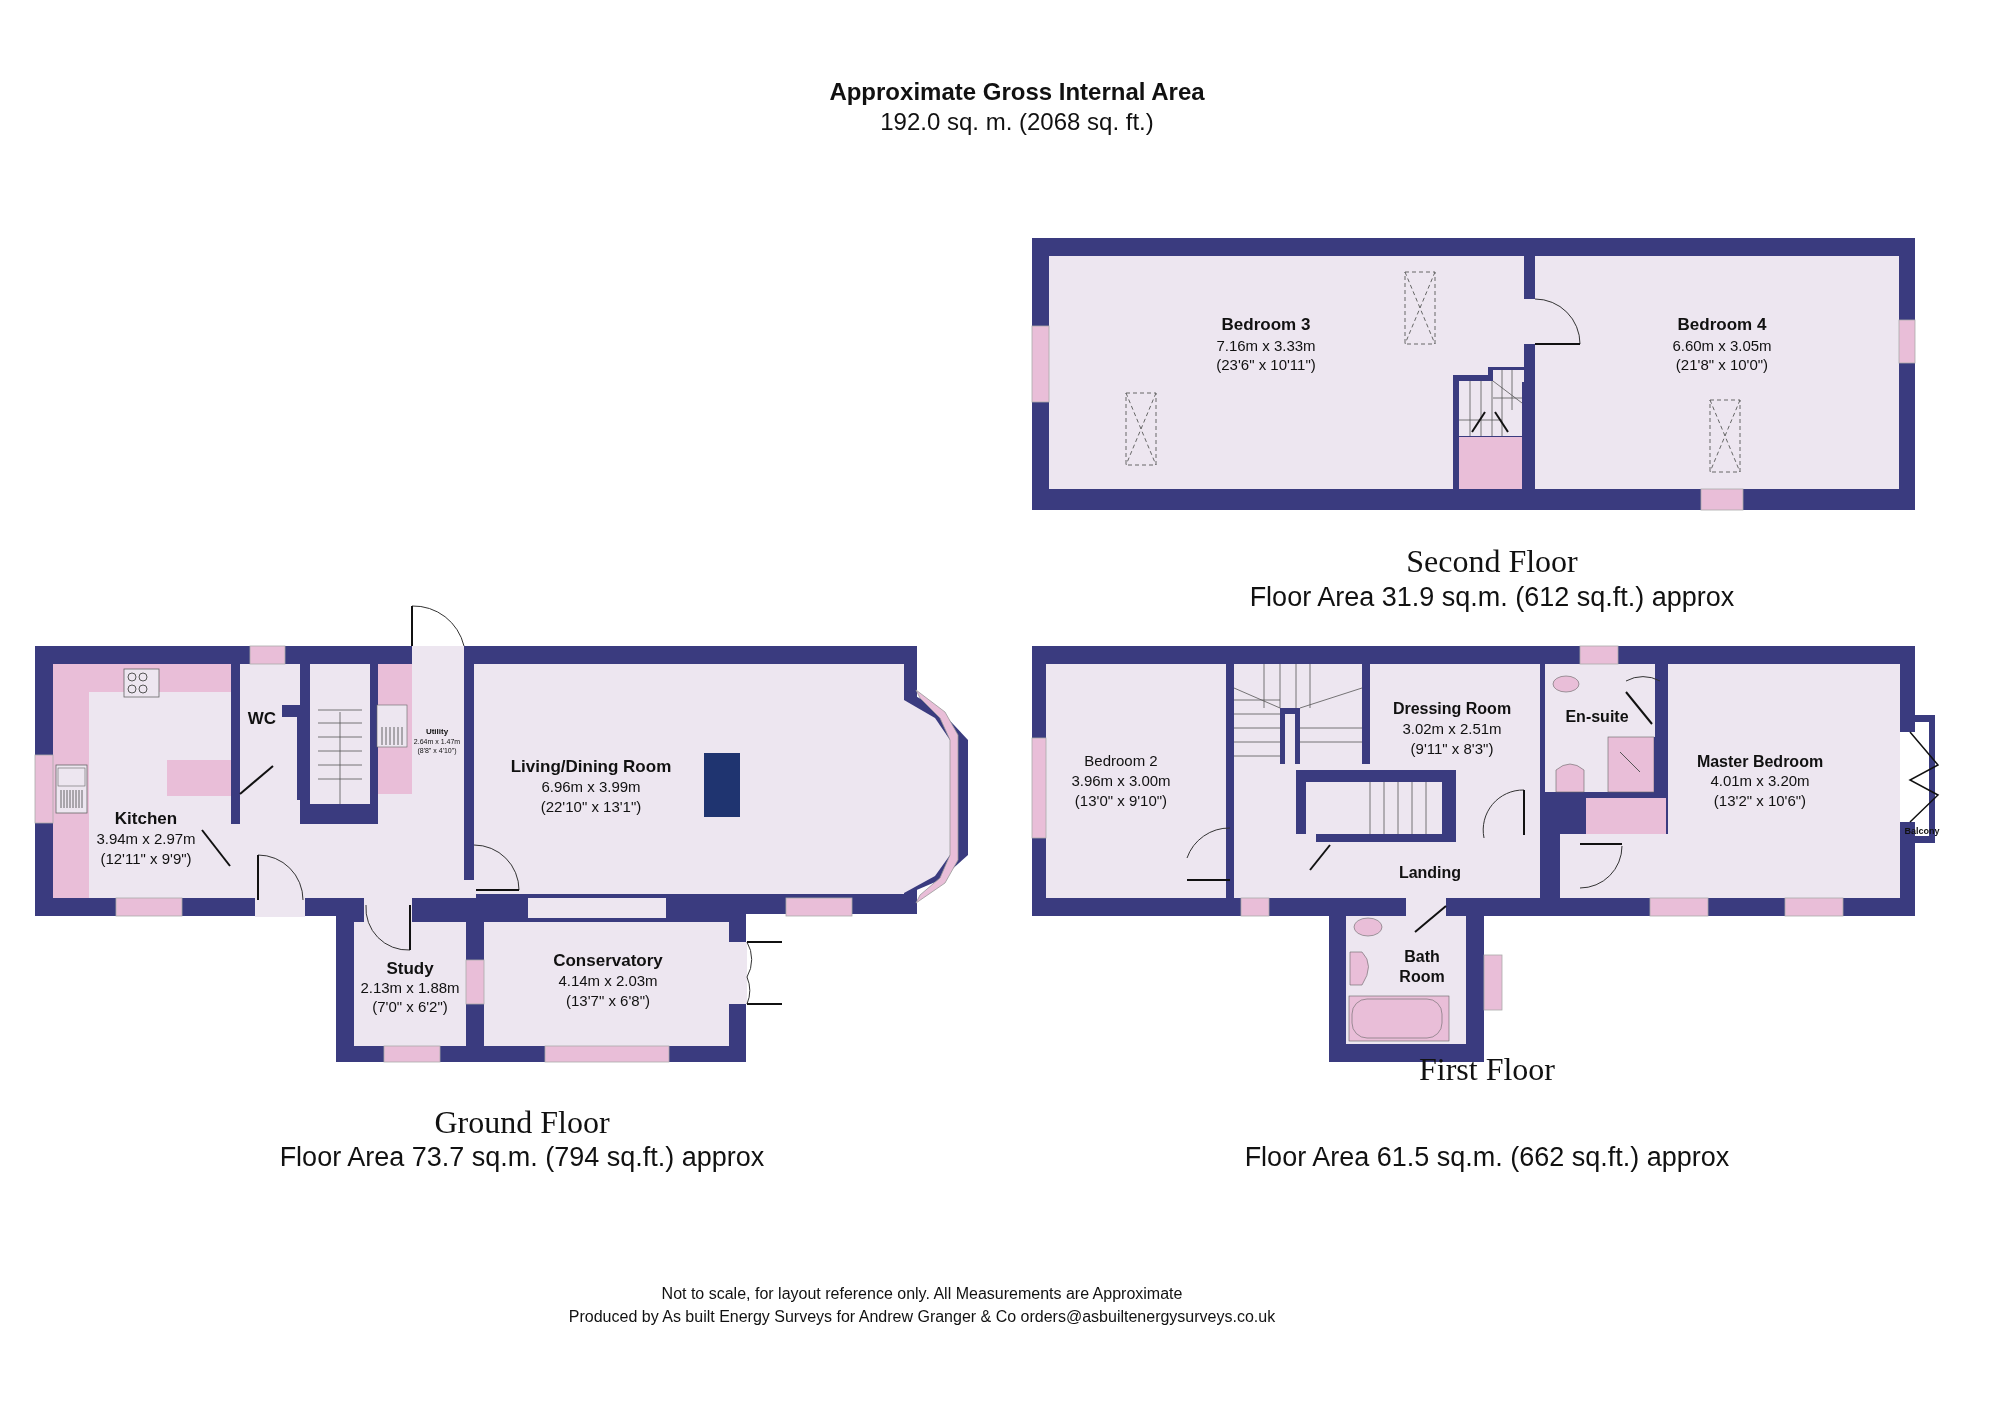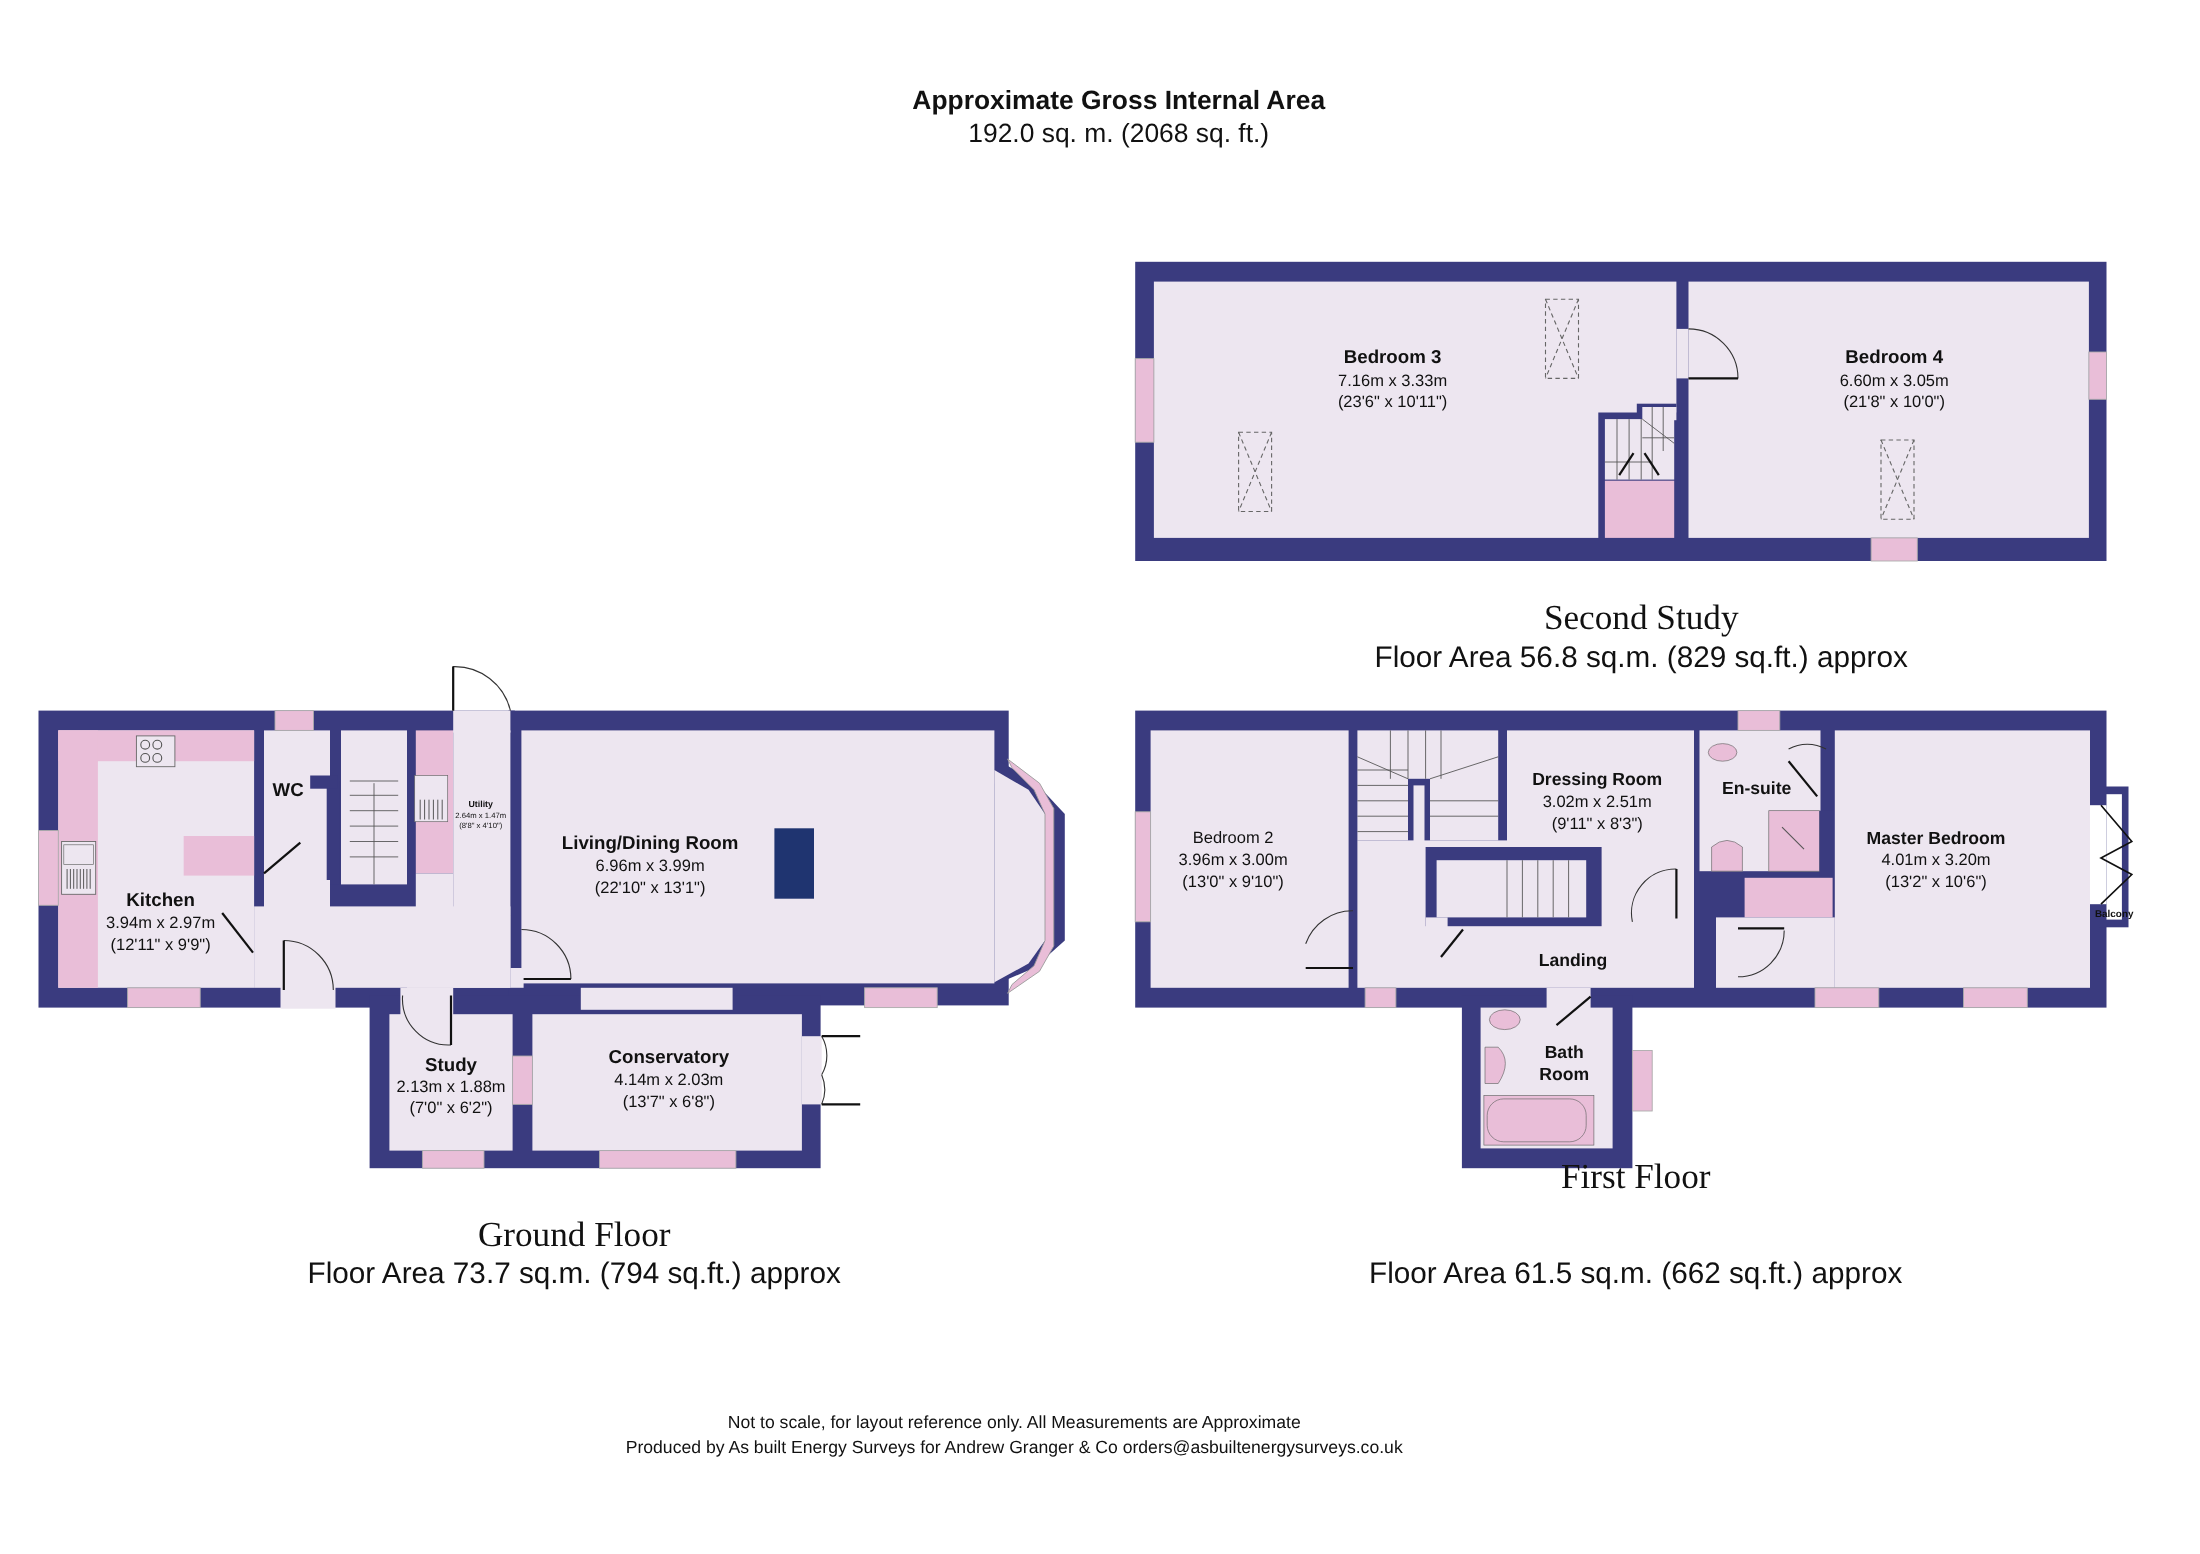--- a/index.html
+++ b/index.html
@@ -306,22 +306,22 @@
     <text x="1760" y="767" text-anchor="middle" class="room-name" style="font-size:16px">Master Bedroom</text>
     <text x="1760" y="786" text-anchor="middle" class="room-dim">4.01m x 3.20m</text>
     <text x="1760" y="806" text-anchor="middle" class="room-dim">(13'2" x 10'6")</text>
     <text x="1430" y="878" text-anchor="middle" class="room-name" style="font-size:16px">Landing</text>
     <text x="1422" y="962" text-anchor="middle" class="room-name" style="font-size:16px">Bath</text>
     <text x="1422" y="982" text-anchor="middle" class="room-name" style="font-size:16px">Room</text>
     <text x="1922" y="834" text-anchor="middle" class="room-name" style="font-size:9px">Balcony</text>
   </g>
 </svg>
 
-<div class="abs center floor-name" style="left:1250px;width:450px;top:543px;">Second Study</div>
-<div class="abs center floor-area" style="left:1150px;width:650px;top:582px;">Floor Area 56.8 sq.m. (829 sq.ft.) approx</div>
+<div class="abs center floor-name" style="left:1250px;width:450px;top:543px;">Second Floor</div>
+<div class="abs center floor-area" style="left:1150px;width:650px;top:582px;">Floor Area 31.9 sq.m. (612 sq.ft.) approx</div>
 
 <div class="abs center floor-name" style="left:280px;width:450px;top:1104px;">Ground Floor</div>
 <div class="abs center floor-area" style="left:180px;width:650px;top:1142px;">Floor Area 73.7 sq.m. (794 sq.ft.) approx</div>
 
 <div class="abs center floor-name" style="left:1245px;width:450px;top:1051px;">First Floor</div>
 <div class="abs center floor-area" style="left:1145px;width:650px;top:1142px;">Floor Area 61.5 sq.m. (662 sq.ft.) approx</div>
 
 <div class="abs center footer-line" style="top:1285px;">Not to scale, for layout reference  only. All Measurements are Approximate</div>
 <div class="abs center footer-line" style="top:1308px;">Produced by As built Energy Surveys for Andrew Granger &amp; Co orders@asbuiltenergysurveys.co.uk</div>
 

